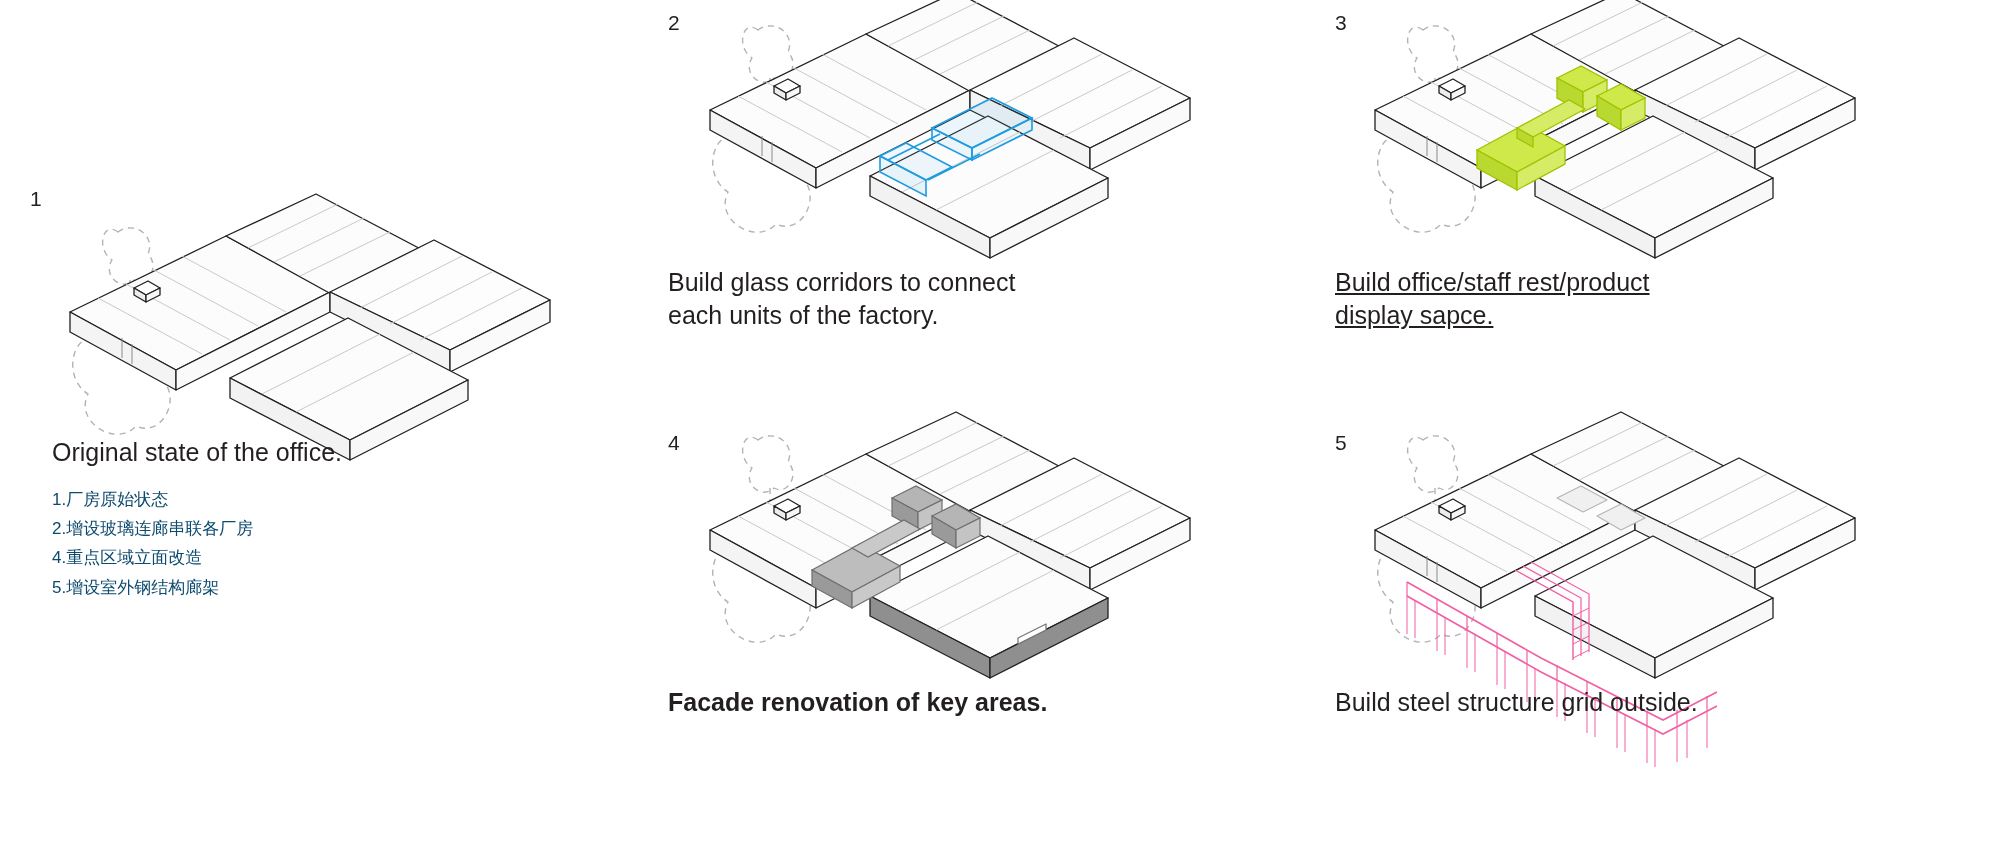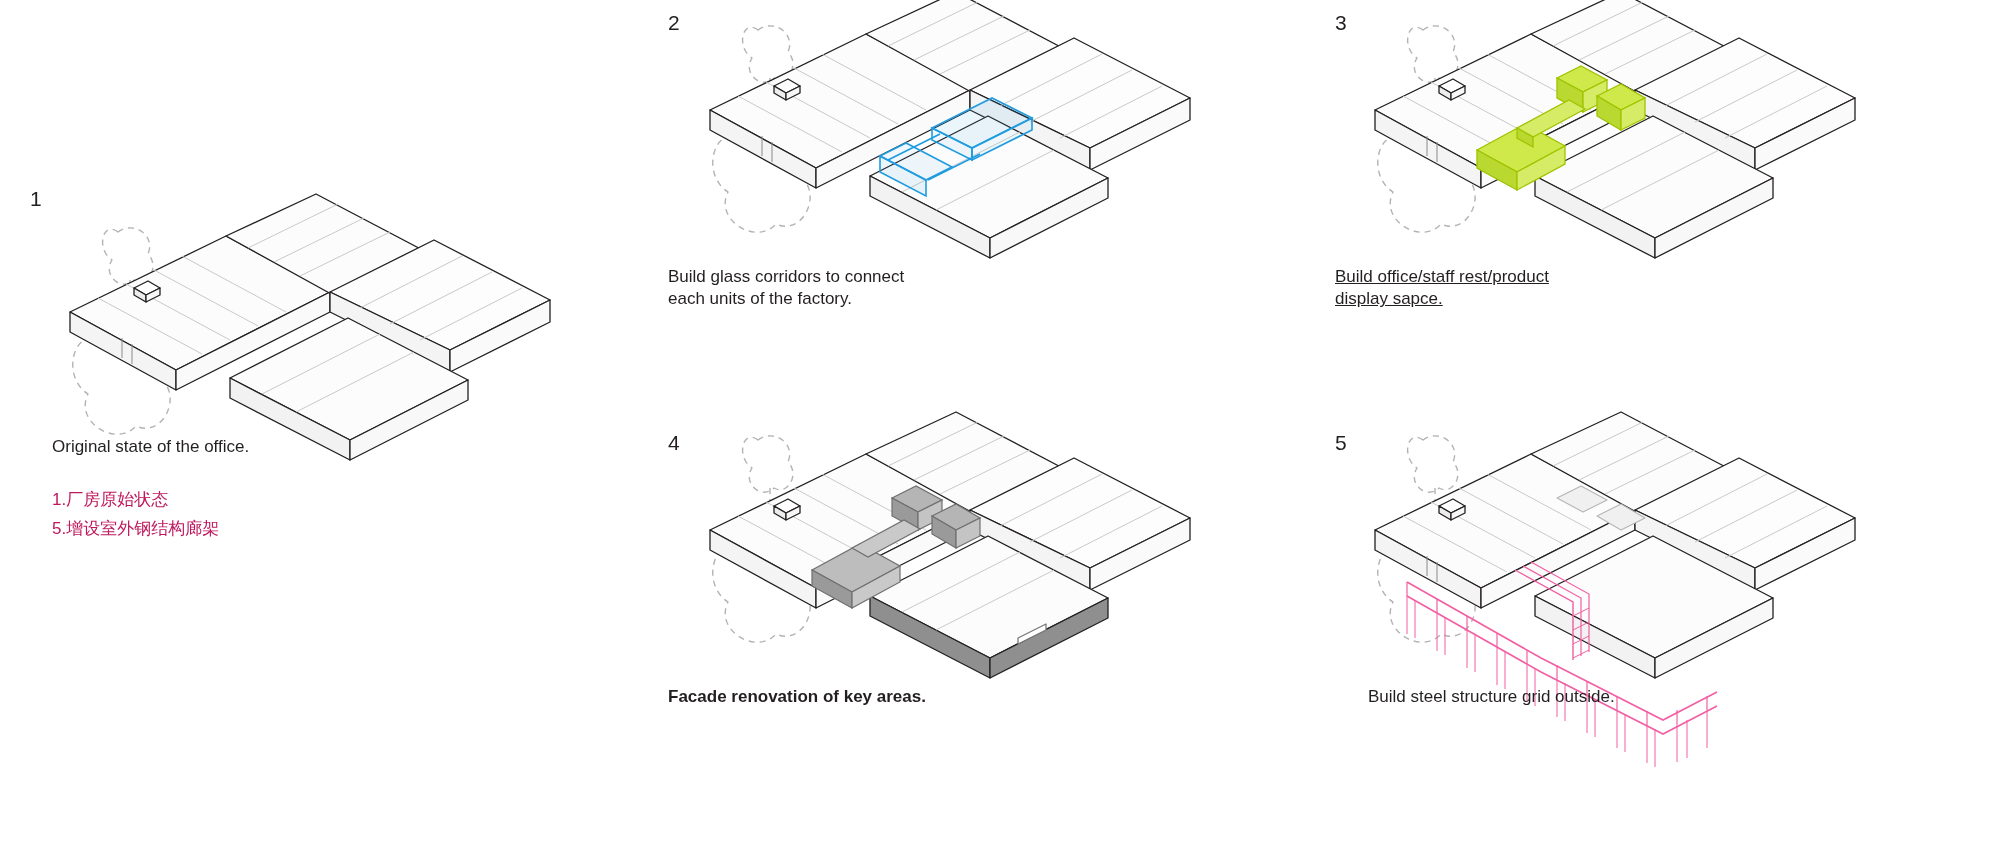--- a/index.html
+++ b/index.html
@@ -24,30 +24,30 @@
   }
   .panel-number {
     position: absolute;
     font-size: 21px;
     line-height: 1;
     color: #231f20;
     font-family: "Liberation Sans", sans-serif;
   }
   .caption {
     position: absolute;
-    font-size: 17px;
+    font-size: 25px;
     line-height: 1.32;
     color: #231f20;
     white-space: pre-line;
   }
   .legend {
     position: absolute;
     font-size: 17px;
     line-height: 1.72;
-    color: #be185d;
+    color: #0c4a6e;
   }
   .legend div { white-space: pre; }
   svg { display: block; overflow: visible; }
 
   
   #panel1 { left: 30px; top: 200px; width: 640px; height: 330px; }
   #panel2 { left: 680px; top: 0px;  width: 660px; height: 340px; }
   #panel3 { left: 1345px; top: 0px; width: 660px; height: 340px; }
   #panel4 { left: 680px; top: 420px; width: 660px; height: 340px; }
   #panel5 { left: 1345px; top: 420px; width: 660px; height: 340px; }
@@ -112,20 +112,22 @@
           <path d="M92 138 L92 158"></path>
           <path d="M102 144 L102 164"></path>
         </g>
       </g>
     </svg>
 
     <div class="caption" style="left:22px; top:236px; width:420px;">Original state of the office.</div>
 
     <div class="legend" style="left:22px; top:285px; width:440px;">
       <div>1.厂房原始状态</div>
+      <div>2.增设玻璃连廊串联各厂房</div>
+      <div>4.重点区域立面改造</div>
       <div>5.增设室外钢结构廊架</div>
     </div>
   </div>
 
   <div class="panel" id="panel2">
     <div class="panel-number" style="left:-12px; top:12px;">2</div>
 
     <svg width="660" height="340" viewBox="0 0 660 340">
       <g fill="none" stroke="#b3b3b3" stroke-width="1.4" stroke-dasharray="6 5">
         <path d="M78 30 C62 18, 56 48, 72 58 C62 74, 82 90, 94 78 C108 86, 120 64, 108 52 C116 34, 94 18, 78 30 Z"></path>
@@ -429,16 +431,16 @@
         <path d="M186 142 L244 174 L244 232" stroke-width="1.2"></path>
         <g stroke-width="1">
           <path d="M228 196 L244 188"></path>
             <path d="M228 210 L244 202"></path>
           <path d="M228 224 L244 216"></path>
             <path d="M228 238 L244 230"></path>
         </g>
       </g>
     </svg>
 
-    <div class="caption" style="left:-10px; top:266px; width:420px;margin-left:33px;">Build steel structure grid outside.</div>
+    <div class="caption" style="left:-10px; top:266px; width:420px;">Build steel structure grid outside.</div>
   </div>
 
 </div>
 
 </body></html>

